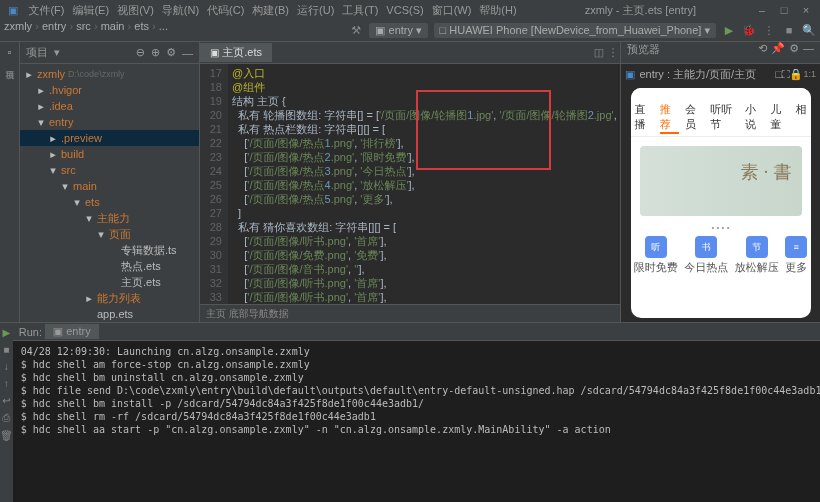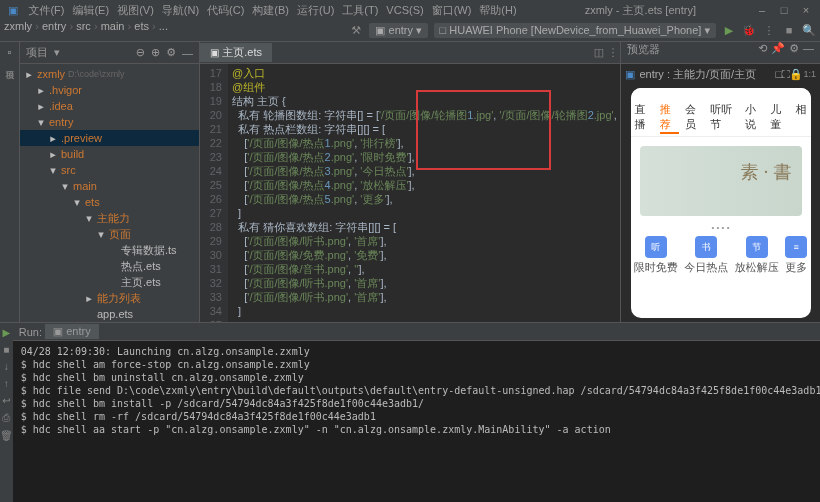--- a/index.html
+++ b/index.html
@@ -174,20 +174,21 @@
       <div class="tab">▣ <span>主页.ets</span></div>
       <span class="sp"></span>
       <span class="ricon">◫</span>
       <span class="ricon">⋮</span>
     </div>
     <div class="code">
       <div class="redbox"></div>
       <div class="gutter" id="gutter">17<br>18<br>19<br>20<br>21<br>22<br>23<br>24<br>25<br>26<br>27<br>28<br>29<br>30<br>31<br>32<br>33<br>34<br>35<br>36<br>37<br>38<br>39<br>40</div>
       <div class="lines" id="codelines"><span class="at">@入口</span><br><span class="at">@组件</span><br>结构 主页 {<br>  私有 轮播图数组: 字符串[] = [<span class="str">'/页面/图像/轮播图<span class="num">1</span>.jpg'</span>, <span class="str">'/页面/图像/轮播图<span class="num">2</span>.jpg'</span>, '/页面/图像/轮播图.j<br>  私有 热点栏数组: 字符串[][] = [<br>    [<span class="str">'/页面/图像/热点<span class="num">1</span>.png'</span>, <span class="str">'排行榜'</span>],<br>    [<span class="str">'/页面/图像/热点<span class="num">2</span>.png'</span>, <span class="str">'限时免费'</span>],<br>    [<span class="str">'/页面/图像/热点<span class="num">3</span>.png'</span>, <span class="str">'今日热点'</span>],<br>    [<span class="str">'/页面/图像/热点<span class="num">4</span>.png'</span>, <span class="str">'放松解压'</span>],<br>    [<span class="str">'/页面/图像/热点<span class="num">5</span>.png'</span>, <span class="str">'更多'</span>],<br>  ]<br>  私有 猜你喜欢数组: 字符串[][] = [<br>    [<span class="str">'/页面/图像/听书.png'</span>, <span class="str">'首席'</span>],<br>    [<span class="str">'/页面/图像/免费.png'</span>, <span class="str">'免费'</span>],<br>    [<span class="str">'/页面/图像/音书.png'</span>, <span class="str">''</span>],<br>    [<span class="str">'/页面/图像/听书.png'</span>, <span class="str">'首席'</span>],<br>    [<span class="str">'/页面/图像/听书.png'</span>, <span class="str">'首席'</span>],<br>  ]<br><br>  () {<br>    列(选项.行走({间隔: })) {<br>      <br>      行(行选项.行走({间隔: })) {<br>        搜索选项({占位符: , 首有声小说经历请睇差差'})</div>
     </div>
+    <div class="crumbbar">主页  底部导航数据</div>
   </div>
 
   <div class="preview">
     <div class="phdr">
       <span>预览器</span>
       <span style="flex:1"></span>
       <span>⟲</span>
       <span>📌</span>
       <span>⚙</span>
       <span>—</span>

